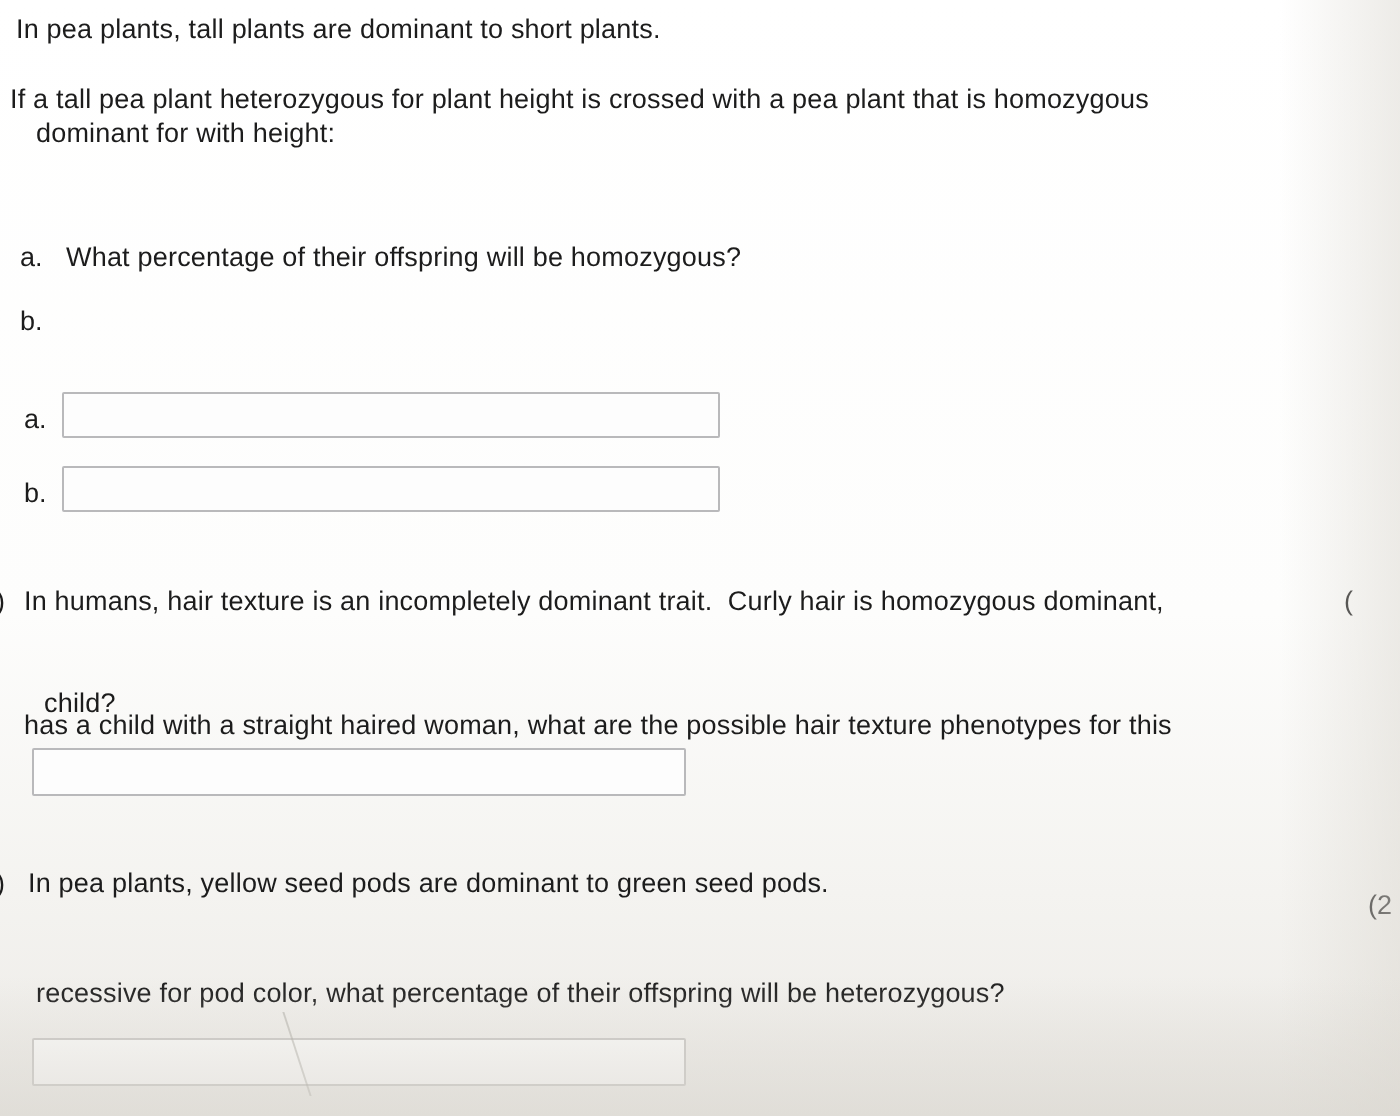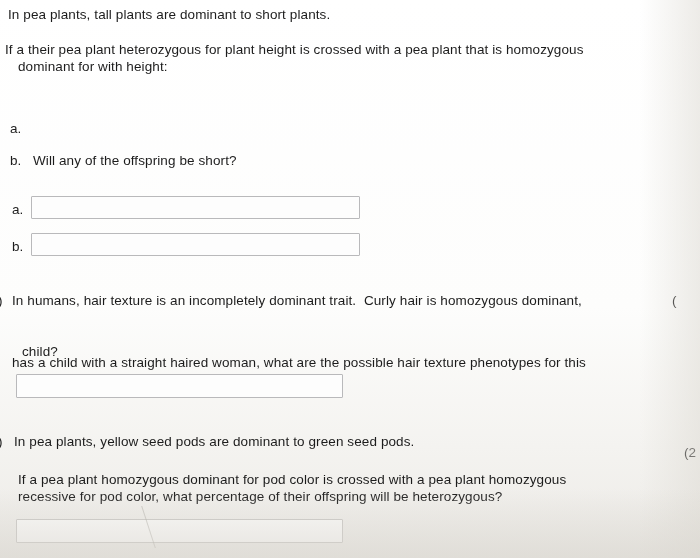--- a/index.html
+++ b/index.html
@@ -99,49 +99,48 @@
 </style>
 </head>
 <body>
 
 <div class="paper"></div>
 
 <div class="content">
 
   <div class="line" style="left:8px; top:6px;">In pea plants, tall plants are dominant to short plants.</div>
 
-  <div class="line" style="left:5px; top:41px;">If a their pea plant heterozygous for plant height is crossed with a pea plant that is homozygous</div>
+  <div class="line" style="left:5px; top:41px;">If a tall pea plant heterozygous for plant height is crossed with a pea plant that is homozygous</div>
 
   <div class="line" style="left:18px; top:58px;">dominant for with height:</div>
 
   <div class="label" style="left:10px; top:120px;">a.</div>
+  <div class="line" style="left:33px; top:120px;">What percentage of their offspring will be homozygous?</div>
 
   <div class="label" style="left:10px; top:152px;">b.</div>
-  <div class="line" style="left:33px; top:152px;">Will any of the offspring be short?</div>
 
   <div class="label" style="left:12px; top:201px;">a.</div>
   <div class="answerbox" style="left:31px; top:196px; width:329px; height:23px;"></div>
 
   <div class="label" style="left:12px; top:238px;">b.</div>
   <div class="answerbox" style="left:31px; top:233px; width:329px; height:23px;"></div>
 
   <div class="qnum" style="left:-2px; top:292px;">)</div>
   <div class="line" style="left:12px; top:292px;">In humans, hair texture is an incompletely dominant trait.  Curly hair is homozygous dominant,</div>
   <div class="line" style="left:672px; top:292px;">(</div>
   <div class="line" style="left:12px; top:326px;margin-top:28px;">has a child with a straight haired woman, what are the possible hair texture phenotypes for this</div>
   <div class="line" style="left:22px; top:343px;">child?</div>
 
   <div class="answerbox" style="left:16px; top:374px; width:327px; height:24px;"></div>
 
   <div class="qnum" style="left:-2px; top:433px;">)</div>
   <div class="line" style="left:14px; top:433px;">In pea plants, yellow seed pods are dominant to green seed pods.</div>
 
   <div class="right-note" style="left:684px; top:444px;">(2</div>
 
-  <div class="line" style="left:18px; top:471px;">If a pea plant homozygous dominant for pod color is crossed with a pea plant homozygous</div>
   <div class="line" style="left:18px; top:488px;">recessive for pod color, what percentage of their offspring will be heterozygous?</div>
 
   <div class="answerbox faded" style="left:16px; top:519px; width:327px; height:24px;"></div>
 
   <div class="fold-line"></div>
 </div>
 
 <div class="shadow-right"></div>
 <div class="shadow-bottom"></div>
 

